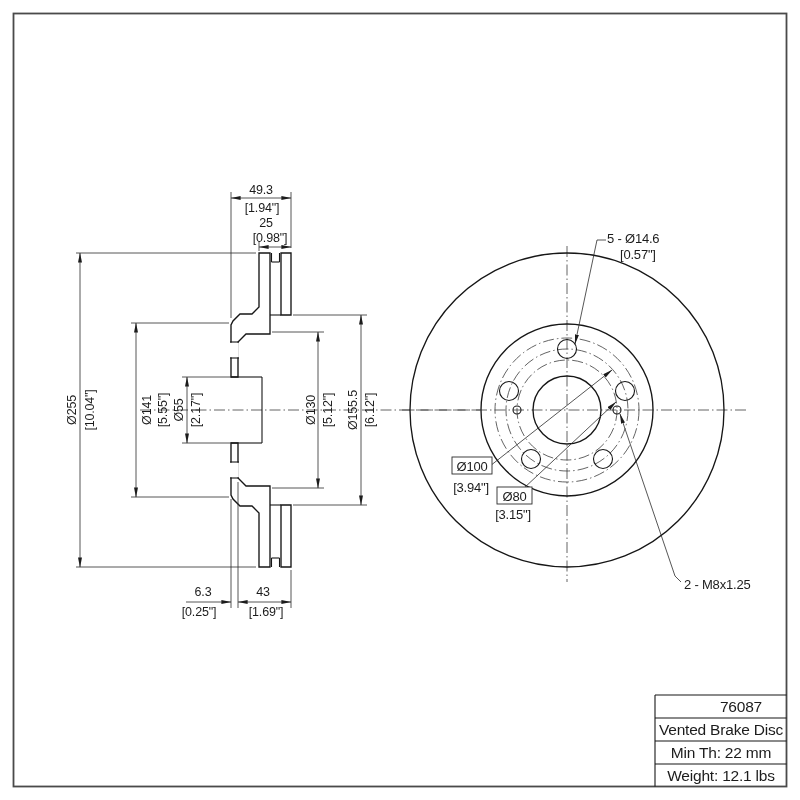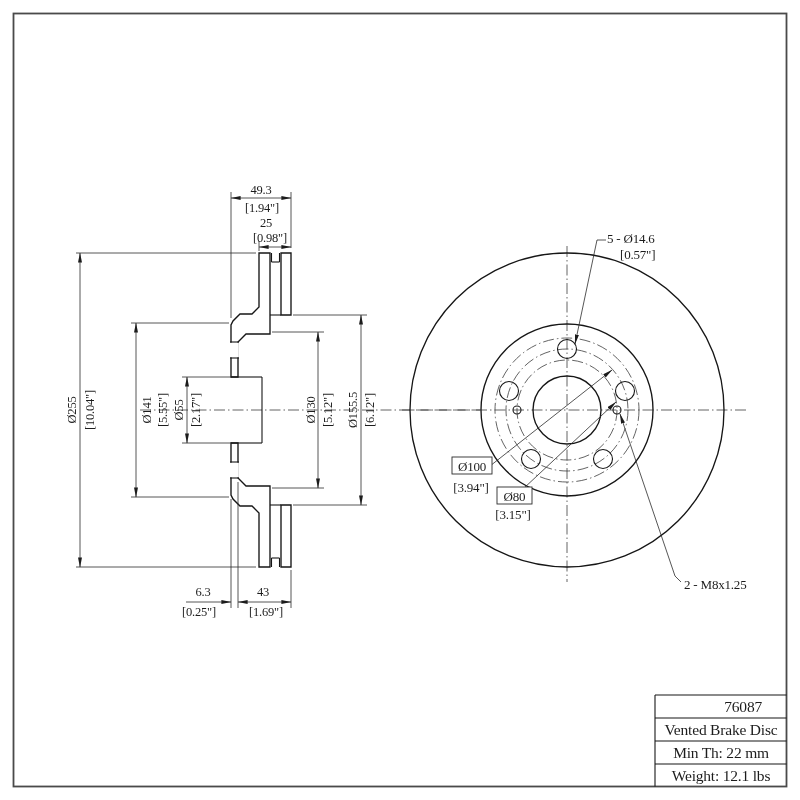--- a/index.html
+++ b/index.html
@@ -1,17 +1,17 @@
 <!DOCTYPE html>
 <html><head>
 <meta charset="utf-8">
 <style>
   html,body{margin:0;padding:0;background:#fff;}
   .stage{position:relative;width:800px;height:800px;background:#ffffff;
-         font-family:Liberation Serif, serif;}
+         font-family:Liberation Sans, sans-serif;}
   svg{position:absolute;left:0;top:0;}
   text{fill:#1c1c1c;}
   .dimtxt{font-size:12.5px;letter-spacing:-0.2px;}
   .lbltxt{font-size:13px;letter-spacing:-0.2px;}
   .tbltxt{font-size:15.5px;letter-spacing:-0.2px;}
   .thin{stroke:#2b2b2b;stroke-width:0.8;fill:none;}
   .obj{stroke:#161616;stroke-width:1.35;fill:none;}
   .objthin{stroke:#161616;stroke-width:1.1;fill:none;}
   .cl{stroke:#3c3c3c;stroke-width:0.8;fill:none;stroke-dasharray:11 3 1.5 3;}
   .boxed{stroke:#2b2b2b;stroke-width:0.9;fill:#ffffff;}

